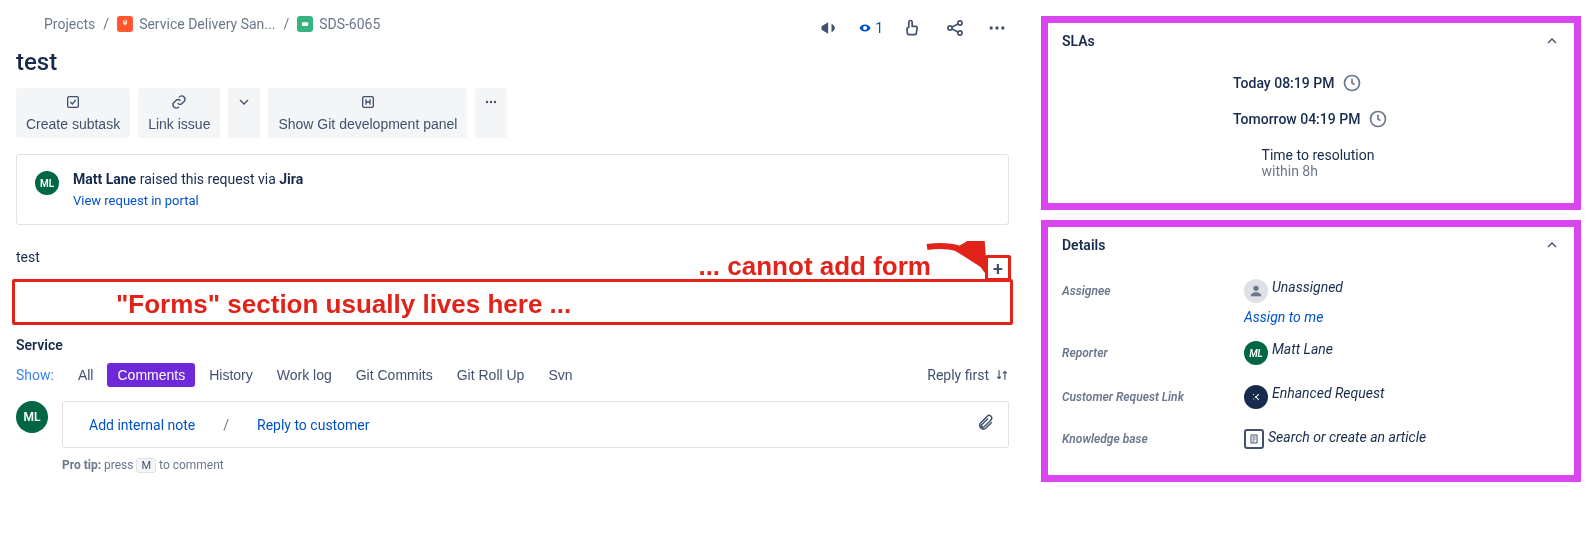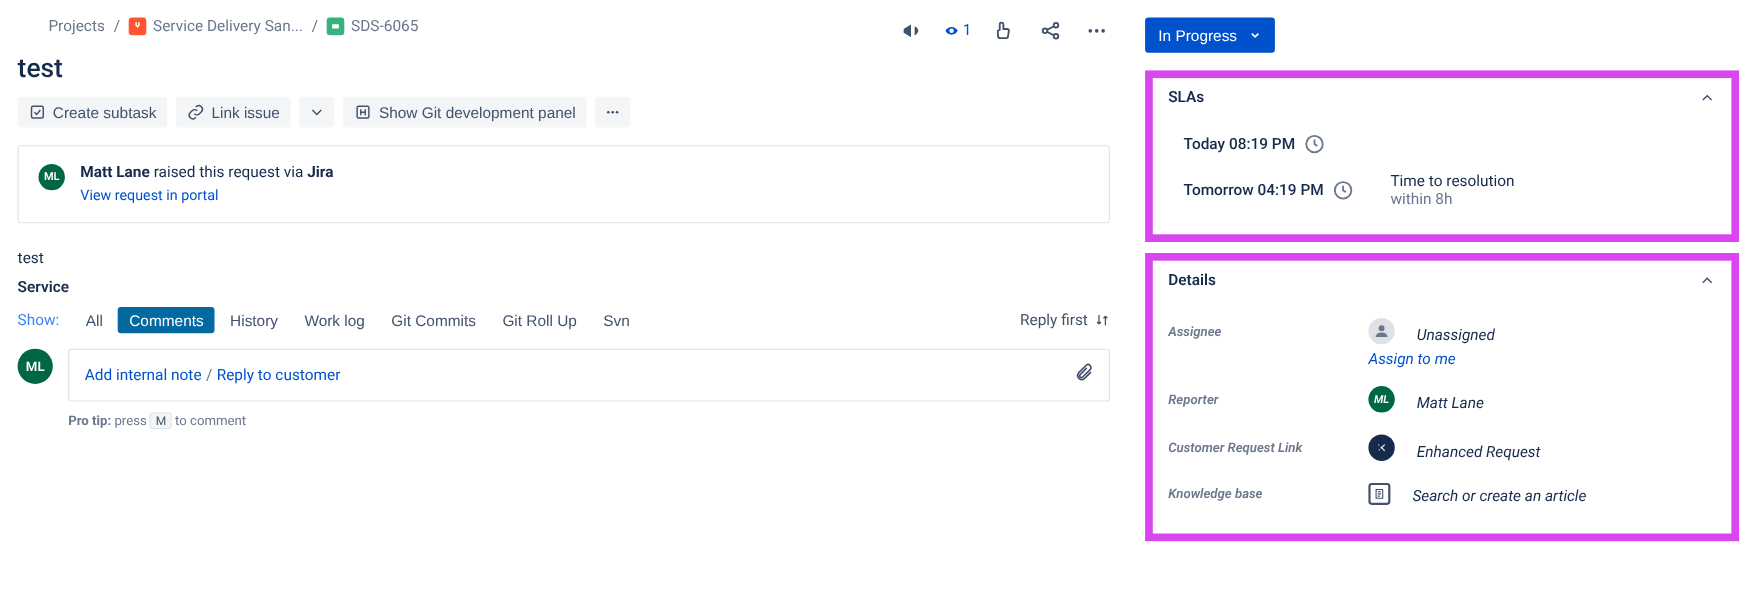--- a/index.html
+++ b/index.html
@@ -29,21 +29,21 @@
   .crumb-icon.green  { background:#36B37E; }
   .spacer { flex: 1; }
   .header-icons { display: flex; align-items: center; gap: 18px; color:#42526E; }
   .header-icons .hicon { width: 24px; height: 24px; display:flex; align-items:center; justify-content:center; cursor:pointer; }
   .watch { display:flex; align-items:center; gap:4px; color:#0052CC; }
   .watch .count { font-size:14px; }
 
   
   h1.title { font-size: 24px; font-weight: 500; margin: 4px 0 12px 0; }
   .actions { display:flex; gap:8px; margin-bottom:16px; }
-  .btn { display:inline-flex; align-items:center; gap:6px; background:#F4F5F7; border:none; border-radius:3px; padding:6px 10px; font-size:14px; color:#42526E; cursor:pointer; }
+  .btn { display:inline-flex; align-items:center; gap:6px; background:#F4F5F7; border:none; border-radius:3px; padding:6px 10px; font-size:14px; color:#42526E; cursor:pointer;flex-direction:column; }
   .btn.icon-only { padding:6px 8px; }
   .btn svg { width:16px; height:16px; }
 
   
   .notice { border:1px solid #DFE1E6; border-radius:3px; padding:16px 18px; display:flex; gap:14px; align-items:flex-start; margin-bottom:24px; }
   .avatar { width:24px; height:24px; border-radius:50%; background:#006644; color:#fff; font-size:10px; font-weight:600; display:flex; align-items:center; justify-content:center; flex:0 0 auto; }
   .avatar.big { width:32px; height:32px; font-size:12px; }
   .notice .text { font-size:14px; }
   .notice .portal { display:block; margin-top:6px; font-size:13px; }
 
@@ -75,51 +75,51 @@
     position:absolute; right:14px; top:-34px; width:70px; height:40px;
     pointer-events:none;
   }
 
   
   .activity-head { font-size:14px; font-weight:600; margin-bottom:10px; }
   .activity-row { display:flex; align-items:center; gap:14px; margin-bottom:14px; }
   .show-label { font-size:14px; color:#3b82f6; }
   .tabs { display:flex; gap:4px; }
   .tab { background:transparent; border:none; padding:4px 10px; font-size:14px; color:#42526E; border-radius:3px; cursor:pointer; }
-  .tab.active { background:#0369a1; color:#fff; }
+  .tab.active { background:#6d28d9; color:#fff; }
   .oldest { margin-left:auto; display:flex; align-items:center; gap:6px; font-size:14px; color:#42526E; cursor:pointer; }
 
   .comment-row { display:flex; gap:14px; align-items:flex-start; }
   .comment-box { flex:1; border:1px solid #DFE1E6; border-radius:3px; padding:12px 14px; display:flex; align-items:center; justify-content:space-between; }
-  .comment-links { display:flex; align-items:center; gap:4px; }
+  .comment-links { display:flex; align-items:center; gap:28px;margin-left:12px; }
   .comment-links .slash { color:#6B778C; }
   .attach-icon { color:#42526E; cursor:pointer; }
 
   .protip { margin:10px 0 0 46px; font-size:12px; color:#6B778C; }
   .keycap { display:inline-block; background:#F4F5F7; border:1px solid #DFE1E6; border-radius:3px; padding:0 4px; font-size:11px; color:#42526E; }
 
   
   .status-row { display:flex; align-items:center; gap:8px; margin-bottom:16px; }
   .status-btn { background:#0052CC; color:#fff; border:none; border-radius:3px; padding:8px 12px; font-size:14px; font-weight:500; display:flex; align-items:center; gap:10px; cursor:pointer; }
   .status-btn svg { width:12px; height:12px; }
 
   .panel { border:7px solid #d946ef; border-radius:0; margin-bottom:10px; }
   .panel-head { display:flex; align-items:center; justify-content:space-between; padding:10px 14px; font-weight:600; font-size:14px; color:#172B4D; cursor:pointer; }
   .panel-body { padding:6px 14px 16px 28px; }
 
-  .sla-row { display:flex; align-items:center; gap:18px; padding:8px 0; }
+  .sla-row { display:flex; align-items:center; gap:18px; padding:8px 0;flex-direction:column; }
   .sla-time { display:flex; align-items:center; gap:8px; width:170px; font-weight:500; font-size:14px; }
   .sla-meta .label { font-size:14px; color:#172B4D; }
   .sla-meta .within { font-size:14px; color:#6B778C; }
   .clock { width:20px; height:20px; color:#6B778C; }
 
   .details .panel-body { padding:6px 14px 16px 14px;font-style:italic; }
   .detail-row { display:flex; align-items:center; padding:10px 0; gap:12px; }
   .detail-row .dlabel { width:170px; font-size:12px; font-weight:600; color:#6B778C; }
-  .detail-row .dval { display:flex; align-items:flex-end; gap:20px; font-size:14px; }
+  .detail-row .dval { display:flex; align-items:flex-start; gap:4px; font-size:14px; }
   .assigntome { margin-left:182px; font-size:14px; margin-top:-4px; margin-bottom:6px; display:block; }
 
   .round-icon { width:24px; height:24px; border-radius:50%; display:flex; align-items:center; justify-content:center; }
   .round-icon.grey  { background:#DFE1E6; color:#6B778C; }
   .round-icon.green { background:#006644; color:#fff; font-size:10px; font-weight:600; }
   .round-icon.black { background:#172B4D; color:#fff; }
   .sq-icon { width:20px; height:20px; border:2px solid #42526E; border-radius:3px; display:flex; align-items:center; justify-content:center; color:#42526E; }
 
   .chev { width:16px; height:16px; color:#42526E; }
 
@@ -232,20 +232,34 @@
       <div class="text">
         <span>
           <strong>Matt Lane</strong><span> raised this request via </span><strong>Jira</strong>
         </span>
         <a href="#" class="portal">View request in portal</a>
       </div>
     </div>
 
     <div class="desc-value">test</div>
 
+    <div class="annotation-wrap">
+      <span class="ann-text-2">... cannot add form</span>
+      <svg class="ann-arrow" viewBox="0 0 70 40">
+        <defs>
+            <marker id="ah" markerWidth="8" markerHeight="8" refX="6" refY="3" orient="auto">
+              <path d="M0 0L6 3L0 6z" fill="#E2231A"></path>
+            </marker>
+          </defs>
+        <path d="M2 6 C 30 2, 50 10, 62 30" stroke="#E2231A" stroke-width="6" fill="none" marker-end="url(#ah)"></path>
+      </svg>
+      <div class="annotation-plus">+</div>
+      <div class="annotation-box"></div>
+      <span class="ann-text-1">"Forms" section usually lives here ...</span>
+    </div>
 
     <div class="activity-head">Service</div>
 
     <div class="activity-row">
       <span class="show-label">Show:</span>
       <div class="tabs" id="activity-tabs">
           <button class="tab">All</button>
           <button class="tab active">Comments</button>
           <button class="tab">History</button>
           <button class="tab">Work log</button>
@@ -276,28 +290,20 @@
         </span>
       </div>
     </div>
 
     <div class="protip">
       <strong>Pro tip:</strong><span> press </span><span class="keycap">M</span><span> to comment</span>
     </div>
   </div>
 
   <div class="side">
-    <div class="status-row">
-      <button class="status-btn">
-        <span>In Progress</span>
-        <svg viewBox="0 0 24 24" fill="none" stroke="#fff" stroke-width="3">
-            <path d="M6 9l6 6 6-6"></path>
-          </svg>
-      </button>
-    </div>
 
     <div class="panel">
       <div class="panel-head">
         <span>SLAs</span>
         <svg class="chev" viewBox="0 0 24 24" fill="none" stroke="currentColor" stroke-width="2">
             <path d="M6 15l6-6 6 6"></path>
           </svg>
       </div>
       <div class="panel-body" id="sla-body">
           <div class="sla-row">

